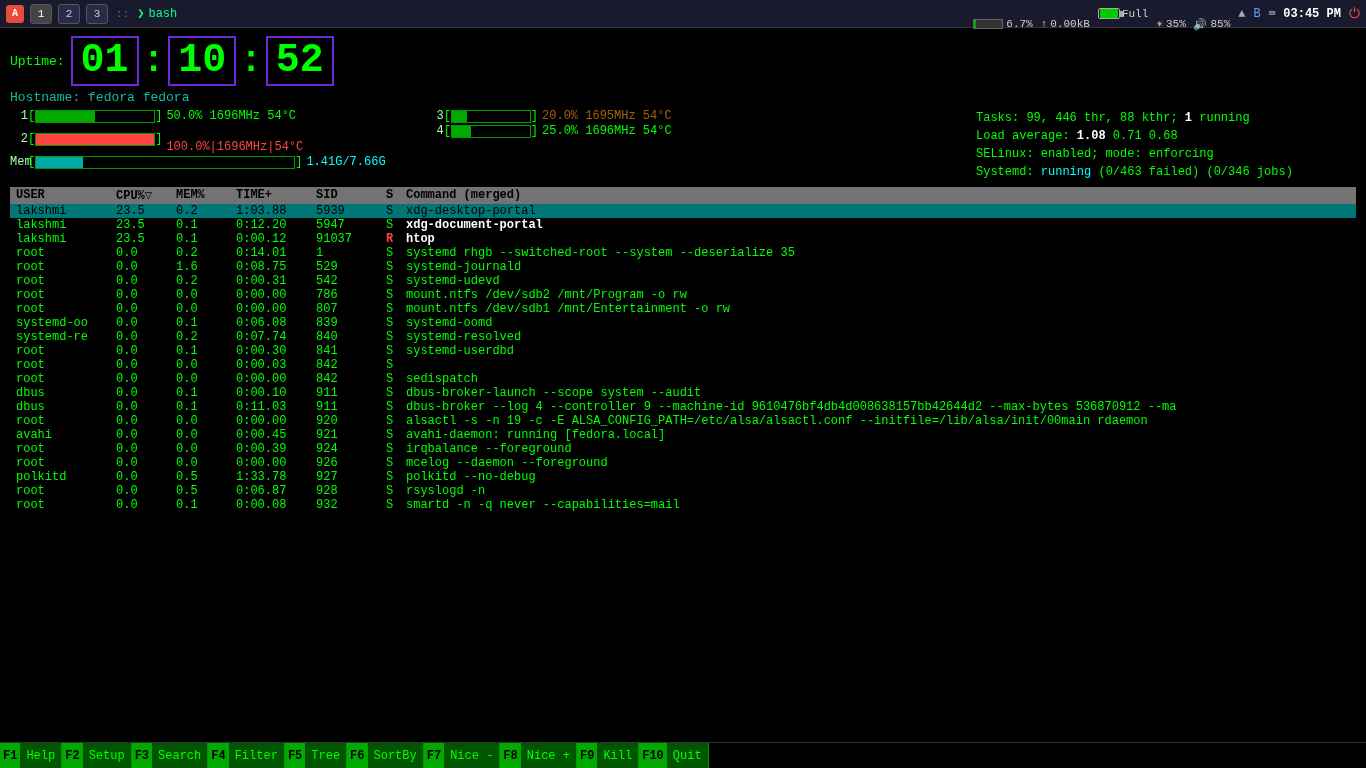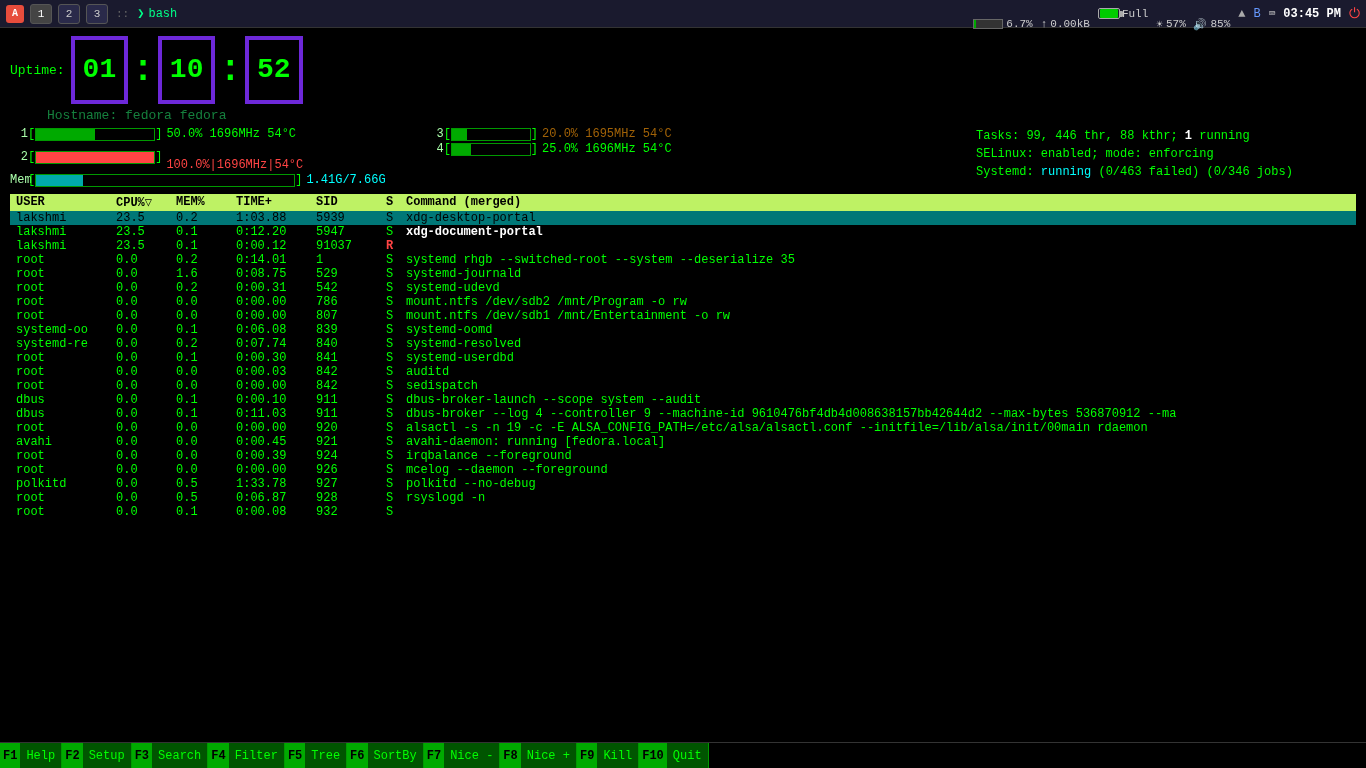--- a/index.html
+++ b/index.html
@@ -93,23 +93,22 @@
 
     
     #main {
       background: #000;
       padding: 8px 10px 0 10px;
       height: calc(768px - 28px - 26px);
       overflow: hidden;
     }
 
     .hostname-line {
-      color: #15803d;
+      color: #14b8a6;
       margin-bottom: 4px;
-      margin-left: 37px;
     }
 
     .cpu-row {
       display: flex;
       align-items: center;
       margin-bottom: 1px;
       white-space: nowrap;
       font-size: 12px;
     }
     .cpu-num { color: #aaffaa; width: 18px; text-align: right; }
@@ -118,21 +117,21 @@
       color: #00ff00;
       font-size: 12px;
       line-height: 1.5;
     }
     .tasks-info .highlight { color: #ffffff; font-weight: bold; }
 
     
     #process-table { margin-top: 6px; width: 100%; }
 
     .proc-header {
-      background: #bef264;
+      background: #737373;
       color: #000;
       display: grid;
       grid-template-columns: 100px 60px 60px 80px 70px 20px 1fr;
       padding: 1px 4px;
       font-weight: bold;
       font-size: 12px;
     }
     .proc-header span { padding: 0 2px; }
 
     .proc-row {
@@ -183,25 +182,25 @@
       border-right: 1px solid #009900;
     }
 
     .uptime-wrapper {
       display: flex;
       align-items: center;
       margin-bottom: 4px;
     }
     .uptime-label { color: #00ff00; font-size: 13px; margin-right: 6px; }
     .big-digit {
-      font-size: 28px;
+      font-size: 40px;
       font-weight: bold;
       color: #00ff00;
-      border: 4px solid #6d28d9;
-      padding: 16px 8px;
+      border: 2px solid #6d28d9;
+      padding: 3px 8px;
       line-height: 1;
     }
     .big-colon {
       font-size: 36px;
       color: #00ff00;
       margin: 0 4px;
       font-weight: bold;
     }
   </style>
 </head>
@@ -229,21 +228,21 @@
       <span>0.00kB</span>
     </div>
     <div class="tb-battery">
       <div class="battery-icon">
         <div class="battery-fill" style="width: 18px;"></div>
       </div>
       <span>Full</span>
     </div>
     <div class="tb-stat">
       <span>☀</span>
-      <span>57%</span>
+      <span>35%</span>
     </div>
     <div class="tb-stat">
       <span>🔊</span>
       <span>85%</span>
     </div>
     <span class="wifi-icon">▲</span>
     <span class="bt-icon">B</span>
     <span>⌨</span>
     <span class="tb-time">03:45 PM</span>
     <span class="tb-power">⏻</span>
@@ -322,20 +321,25 @@
         </span>
         <span>]</span>
         <span style="margin-left:4px; color:#00ff00;">25.0% 1696MHz 54°C</span>
       </div>
     </div>
 
     <div class="tasks-info" style="margin-left:auto; min-width:380px;">
       <div>
         Tasks: 99, 446 thr, 88 kthr; <span class="highlight">1</span> running
       </div>
+      <div>
+        Load average: <span style="color:#ffffff; font-weight:bold;">1.08</span>
+        <span style="color:#00ff00;"> 0.71</span>
+        <span style="color:#00ff00;"> 0.68</span>
+      </div>
       <div>SELinux: enabled; mode: enforcing</div>
       <div>Systemd: <span style="color:#00ffff;">running</span> (0/463 failed) (0/346 jobs)</div>
     </div>
   </div>
 
   <div id="process-table">
 
     <div class="proc-header">
       <span>USER</span>
       <span>CPU%▽</span>
@@ -365,20 +369,21 @@
       <span class="">S</span>
       <span class=" cmd-bold">xdg-document-portal</span>
     </div>
         <div class="proc-row">
       <span>lakshmi</span>
       <span>23.5</span>
       <span>0.1</span>
       <span>0:00.12</span>
       <span>91037</span>
       <span class=" running">R</span>
+      <span class=" cmd-bold">htop</span>
     </div>
         <div class="proc-row">
       <span>root</span>
       <span>0.0</span>
       <span>0.2</span>
       <span>0:14.01</span>
       <span>1</span>
       <span class="">S</span>
       <span class="">systemd rhgb --switched-root --system --deserialize 35</span>
     </div>
@@ -445,21 +450,20 @@
       <span class="">S</span>
       <span class="">systemd-userdbd</span>
     </div>
         <div class="proc-row">
       <span>root</span>
       <span>0.0</span>
       <span>0.0</span>
       <span>0:00.03</span>
       <span>842</span>
       <span class="">S</span>
-      <span class="">auditd</span>
     </div>
         <div class="proc-row">
       <span>root</span>
       <span>0.0</span>
       <span>0.0</span>
       <span>0:00.00</span>
       <span>842</span>
       <span class="">S</span>
       <span class="">sedispatch</span>
     </div>
@@ -535,20 +539,21 @@
       <span class="">S</span>
       <span class="">rsyslogd -n</span>
     </div>
         <div class="proc-row">
       <span>root</span>
       <span>0.0</span>
       <span>0.1</span>
       <span>0:00.08</span>
       <span>932</span>
       <span class="">S</span>
+      <span class="">smartd -n -q never --capabilities=mail</span>
     </div>
       </div>
   </div>
 
 </div>
 
 <div id="bottombar">
   <div id="fn-keys" style="display:flex;">
       <div class="fn-key">
         <span class="fn-num">F1</span>

